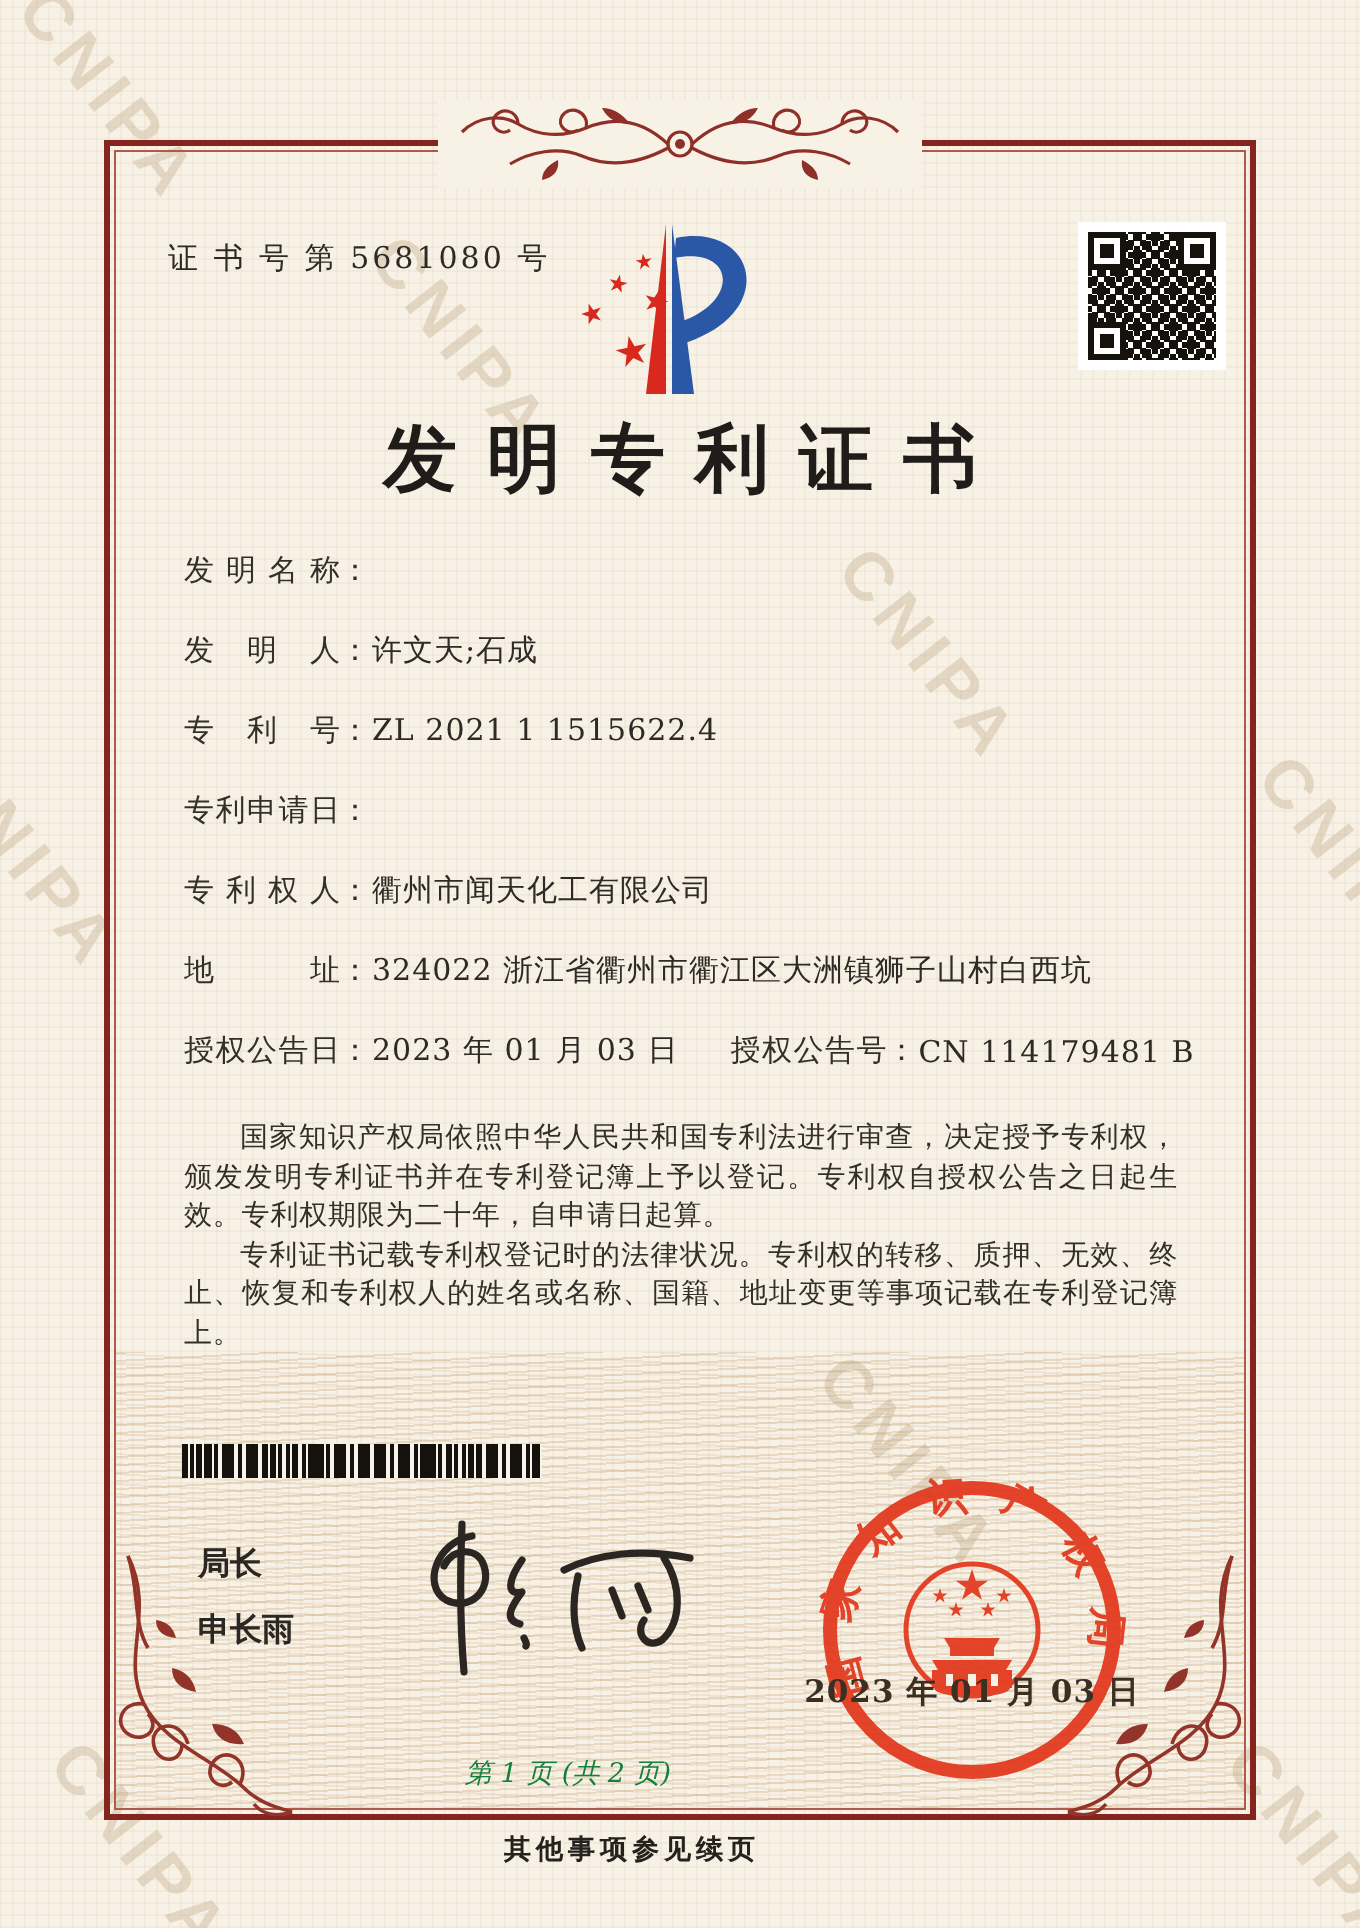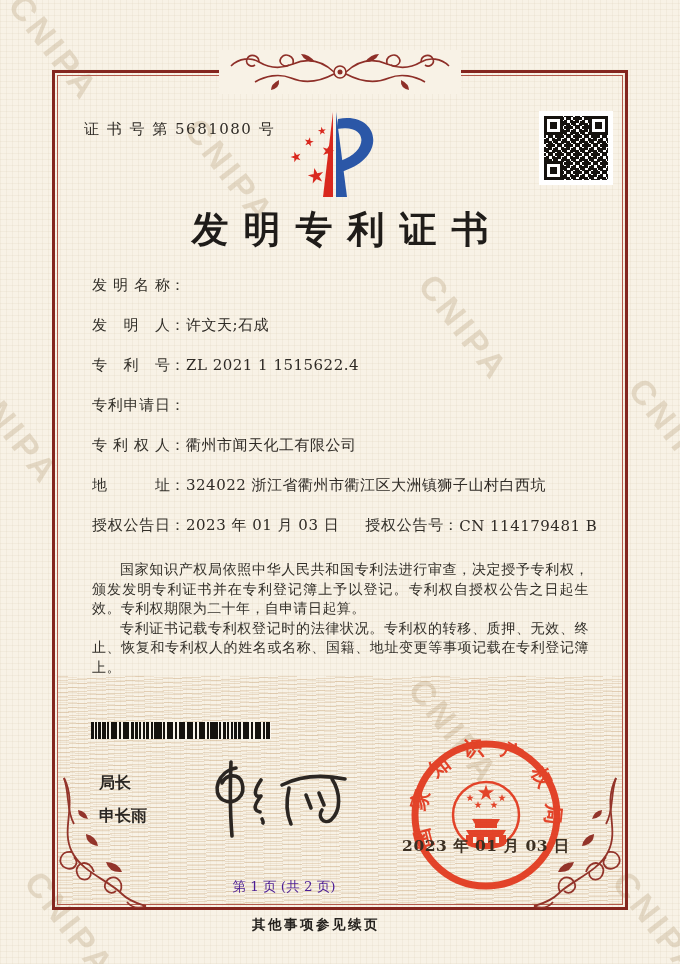--- a/index.html
+++ b/index.html
@@ -91,21 +91,21 @@
   .sign-block { position:absolute; left:99px; top:771px; z-index:4;
     font-family:"Liberation Sans","DejaVu Sans",sans-serif; font-size:16px; font-weight:600; color:#2b2723; }
   .sign-block div { line-height:24px; }
   .sign-block div + div { margin-top:9px; }
   .signature { position:absolute; left:198px; top:743px; z-index:4; line-height:0; }
   .seal { position:absolute; left:408px; top:737px; width:156px; height:156px; z-index:5; line-height:0; opacity:.95; }
   .seal-date {
     position:absolute; left:400px; top:836px; width:172px; text-align:center;
     font-size:15.5px; font-weight:bold; color:#3b2f22; letter-spacing:.5px; z-index:6;
   }
-  .page-info { position:absolute; left:0; width:568px; top:878px; text-align:center; font-size:13.5px; color:#4c1d95; z-index:6; }
+  .page-info { position:absolute; left:0; width:568px; top:878px; text-align:center; font-size:13.5px; color:#15803d; z-index:6;font-style:italic; }
   .note { position:absolute; left:0; width:632px; top:916px; text-align:center; font-size:13.5px; font-weight:600; letter-spacing:2.5px; color:#25221e; z-index:4; }
 </style>
 </head>
 <body>
 
 <div class="wm" style="left:-8px;  top:28px;">CNIPA</div>
 <div class="wm" style="left:168px; top:152px;">CNIPA</div>
 <div class="wm" style="left:402px; top:308px;">CNIPA</div>
 <div class="wm" style="left:-48px; top:412px;">CNIPA</div>
 <div class="wm" style="left:612px; top:412px;">CNIPA</div>

